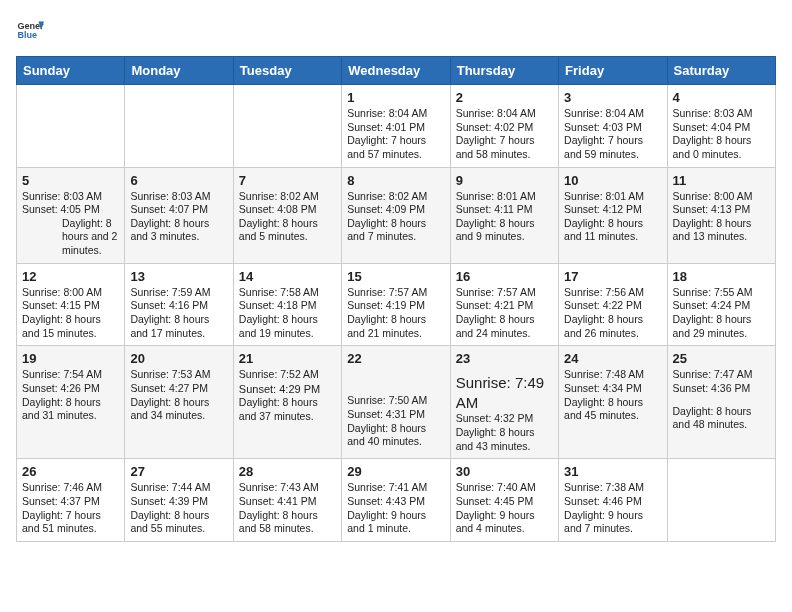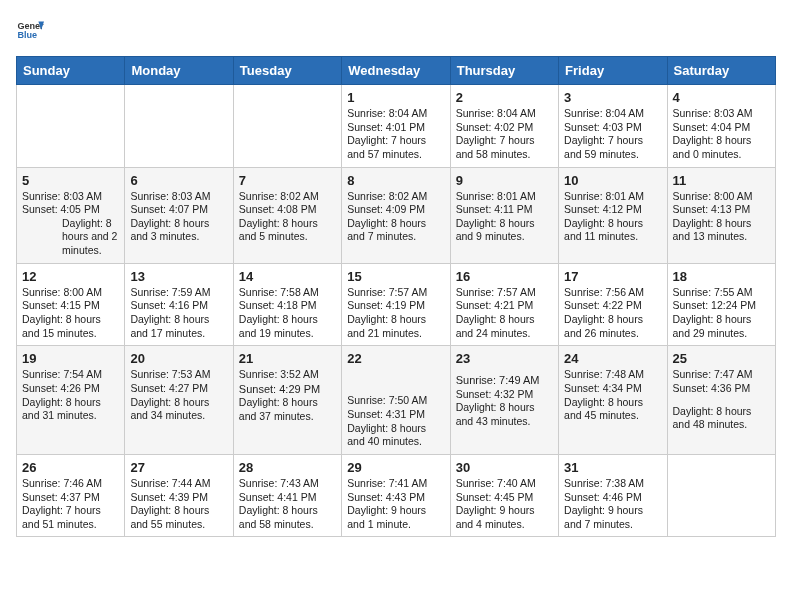--- a/index.html
+++ b/index.html
@@ -212,52 +212,52 @@
         </td>
         <td>
           <span class="day-number">17</span>
           <div style="font-size: 10.5px; line-height: 1.3;">Sunrise: 7:56 AM</div>
           <div style="font-size: 10.5px; line-height: 1.3;">Sunset: 4:22 PM</div>
           <div style="font-size: 10.5px; line-height: 1.3;">Daylight: 8 hours and 26 minutes.</div>
         </td>
         <td>
           <span class="day-number">18</span>
           <div style="font-size: 10.5px; line-height: 1.3;">Sunrise: 7:55 AM</div>
-          <div style="font-size: 10.5px; line-height: 1.3;">Sunset: 12:24 PM</div>
+          <div style="font-size: 10.5px; line-height: 1.3;">Sunset: 4:24 PM</div>
           <div style="font-size: 10.5px; line-height: 1.3;">Daylight: 8 hours and 29 minutes.</div>
         </td>
       </tr>
       <tr>
         <td style="background: rgb(245, 245, 245);">
           <span class="day-number">19</span>
           <div style="font-size: 10.5px; line-height: 1.3;">Sunrise: 7:54 AM</div>
           <div style="font-size: 10.5px; line-height: 1.3;">Sunset: 4:26 PM</div>
           <div style="font-size: 10.5px; line-height: 1.3;">Daylight: 8 hours and 31 minutes.</div>
         </td>
         <td style="background: rgb(245, 245, 245);">
           <span class="day-number">20</span>
           <div style="font-size: 10.5px; line-height: 1.3;">Sunrise: 7:53 AM</div>
           <div style="font-size: 10.5px; line-height: 1.3;">Sunset: 4:27 PM</div>
           <div style="font-size: 10.5px; line-height: 1.3;">Daylight: 8 hours and 34 minutes.</div>
         </td>
         <td style="background: rgb(245, 245, 245);">
           <span class="day-number">21</span>
-          <div style="font-size: 10.5px; line-height: 1.3;">Sunrise: 3:52 AM</div>
+          <div style="font-size: 10.5px; line-height: 1.3;">Sunrise: 7:52 AM</div>
           <div style="font-size: 11px; line-height: 1.3;">Sunset: 4:29 PM</div>
           <div style="font-size: 10.5px; line-height: 1.3;">Daylight: 8 hours and 37 minutes.</div>
         </td>
         <td style="background: rgb(245, 245, 245);">
           <span class="day-number">22</span>
           <div style="font-size: 10.5px; line-height: 1.3; margin-top: 28px;">Sunrise: 7:50 AM</div>
           <div style="font-size: 10.5px; line-height: 1.3;">Sunset: 4:31 PM</div>
           <div style="font-size: 10.5px; line-height: 1.3;">Daylight: 8 hours and 40 minutes.</div>
         </td>
         <td style="background: rgb(245, 245, 245);">
           <span class="day-number">23</span>
-          <div style="font-size: 11px; line-height: 1.3; margin-top: 7px;">Sunrise: 7:49 AM</div>
+          <div style="font-size: 15px; line-height: 1.3; margin-top: 7px;">Sunrise: 7:49 AM</div>
           <div style="font-size: 10.5px; line-height: 1.3;">Sunset: 4:32 PM</div>
           <div style="font-size: 10.5px; line-height: 1.3;">Daylight: 8 hours and 43 minutes.</div>
         </td>
         <td style="background: rgb(245, 245, 245);">
           <span class="day-number">24</span>
           <div style="font-size: 10.5px; line-height: 1.3;">Sunrise: 7:48 AM</div>
           <div style="font-size: 10.5px; line-height: 1.3;">Sunset: 4:34 PM</div>
           <div style="font-size: 10.5px; line-height: 1.3;">Daylight: 8 hours and 45 minutes.</div>
         </td>
         <td style="background: rgb(245, 245, 245);">

